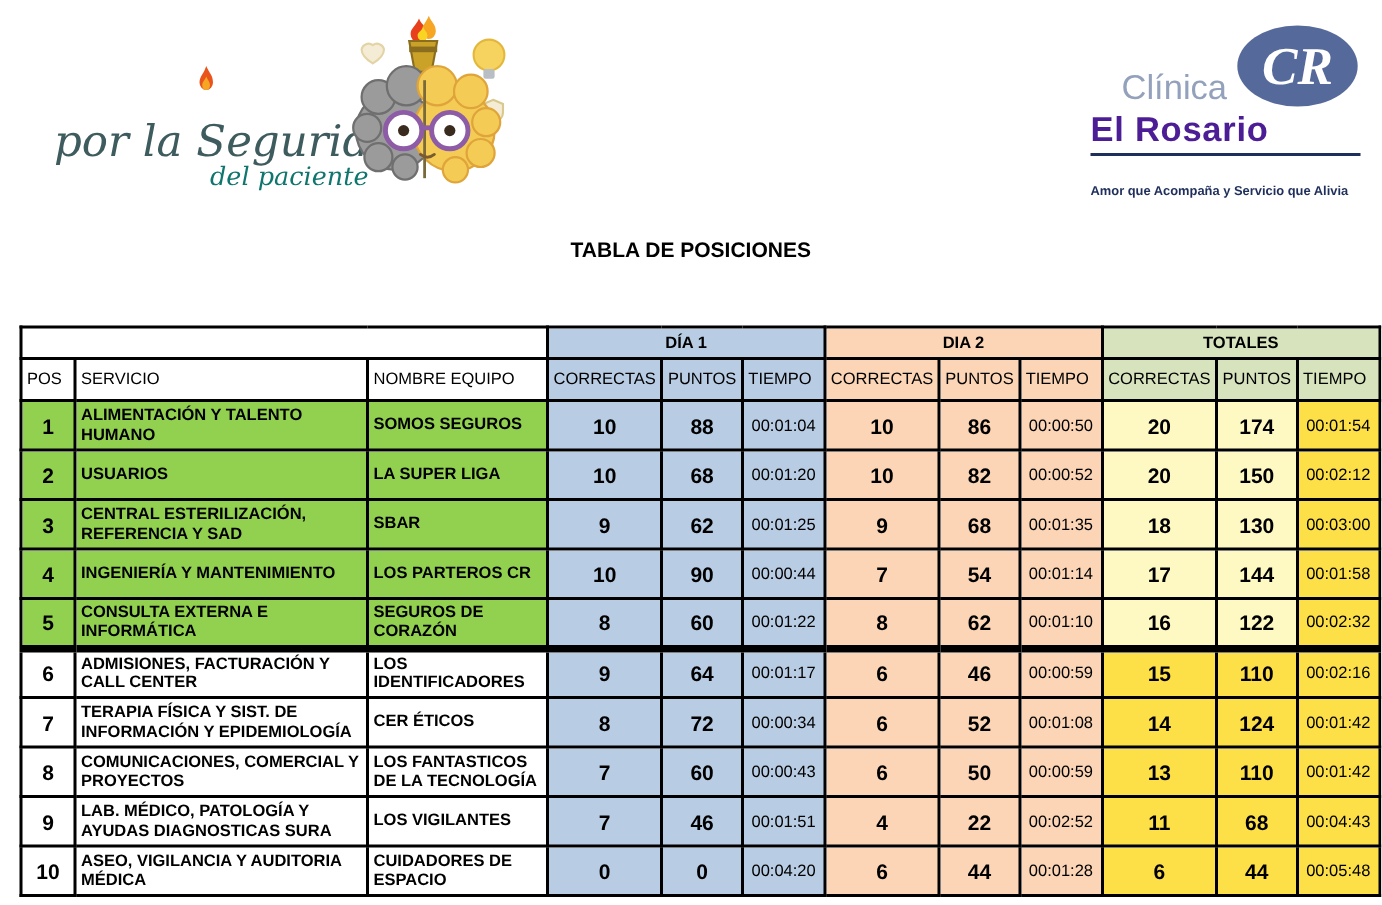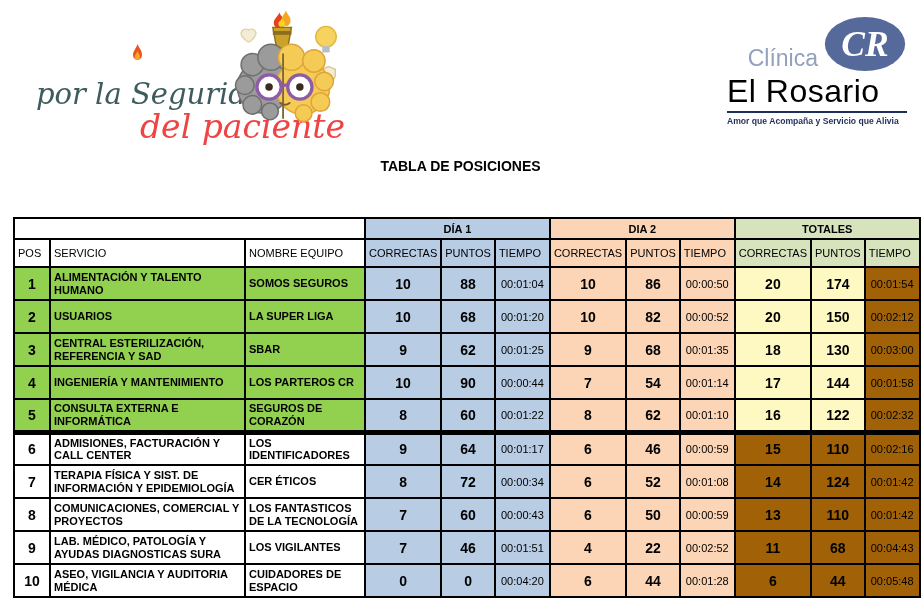--- a/index.html
+++ b/index.html
@@ -18,36 +18,36 @@
     color: #F2A31B; line-height: 1;
   }
   .logo-script1 {
     position: absolute; left: 18px; top: 76px;
     font-family: "DejaVu Serif", serif; font-style: italic;
     font-size: 29px; color: #3E5B5E; white-space: nowrap; line-height: 1;
   }
   .logo-script2 {
     position: absolute; left: 122px; top: 106px;
     font-family: "DejaVu Serif", serif; font-style: italic;
-    font-size: 33px; color: #ef4444; white-space: nowrap; line-height: 1;
+    font-size: 17px; color: #0f766e; white-space: nowrap; line-height: 1;
   }
   .logo-flame-small { position: absolute; left: 112px; top: 40px; width: 15px; height: 20px; }
   .brain-wrap { position: absolute; left: 210px; top: 0; width: 112px; height: 140px; }
 
   
   .logo-right { position: absolute; right: 14px; top: 14px; width: 180px; }
   .clinic-row { display: flex; align-items: flex-end; justify-content: flex-end; }
   .clinic-small { font-size: 23px; color: #93A1BC; margin-right: 5px; line-height: 1; margin-bottom: 4px; margin-top: 17px; }
   .cr-emblem-svg { width: 84px; height: 60px; }
   .clinic-name {
-    font-size: 32px; font-weight: normal; color: #000000;
+    font-size: 23px; font-weight: bold; color: #4c1d95;
     line-height: 1; margin-top: 1px; text-align: left; letter-spacing: 0.5px;
   }
   .clinic-tagline {
-    border-top: 2px solid #1F2F5B; margin-top: 4px; padding-top: 3px;
+    border-top: 2px solid #1F2F5B; margin-top: 4px; padding-top: 18px;
     font-size: 8.6px; font-weight: bold; color: #1F2F5B; white-space: nowrap;
   }
 
   
   .title-block { position: absolute; left: 0; top: 153px; width: 100%; text-align: center; }
   .title-line1 { font-size: 15px; font-weight: bold; }
   .title-line1 .emph { font-size: 21px; }
   .title-line2 { font-size: 14px; font-weight: bold; margin-top: 5px; }
 
   
@@ -62,21 +62,21 @@
   .h-d1 { background: #B8CCE4; }
   .h-d2 { background: #FBD5B5; }
   .h-tot { background: #D6E3BC; }
   tbody tr { height: 33px; }
   td.pos { font-size: 14px; font-weight: bold; text-align: center; }
   td.servicio, td.equipo { font-size: 11px; font-weight: bold; line-height: 1.15; text-align: left; }
   td.num { font-size: 14px; font-weight: bold; text-align: center; }
   td.time { font-size: 11px; text-align: center; padding: 1px 1px; }
   td.d1 { background: #B8CCE4; }
   td.d2 { background: #FBD5B5; }
-  td.t  { background: #a16207; }
+  td.t  { background: #fde047; }
   tr.top5 td.pos, tr.top5 td.servicio, tr.top5 td.equipo { background: #92D050; }
   tr.top5 td.t-cor, tr.top5 td.t-pun { background: #fef9c3; }
   tr.top5-last td { border-bottom: 5px solid #000; }
 </style>
 </head>
 <body>
 
 <div class="page">
 
   <div class="logo-left">

